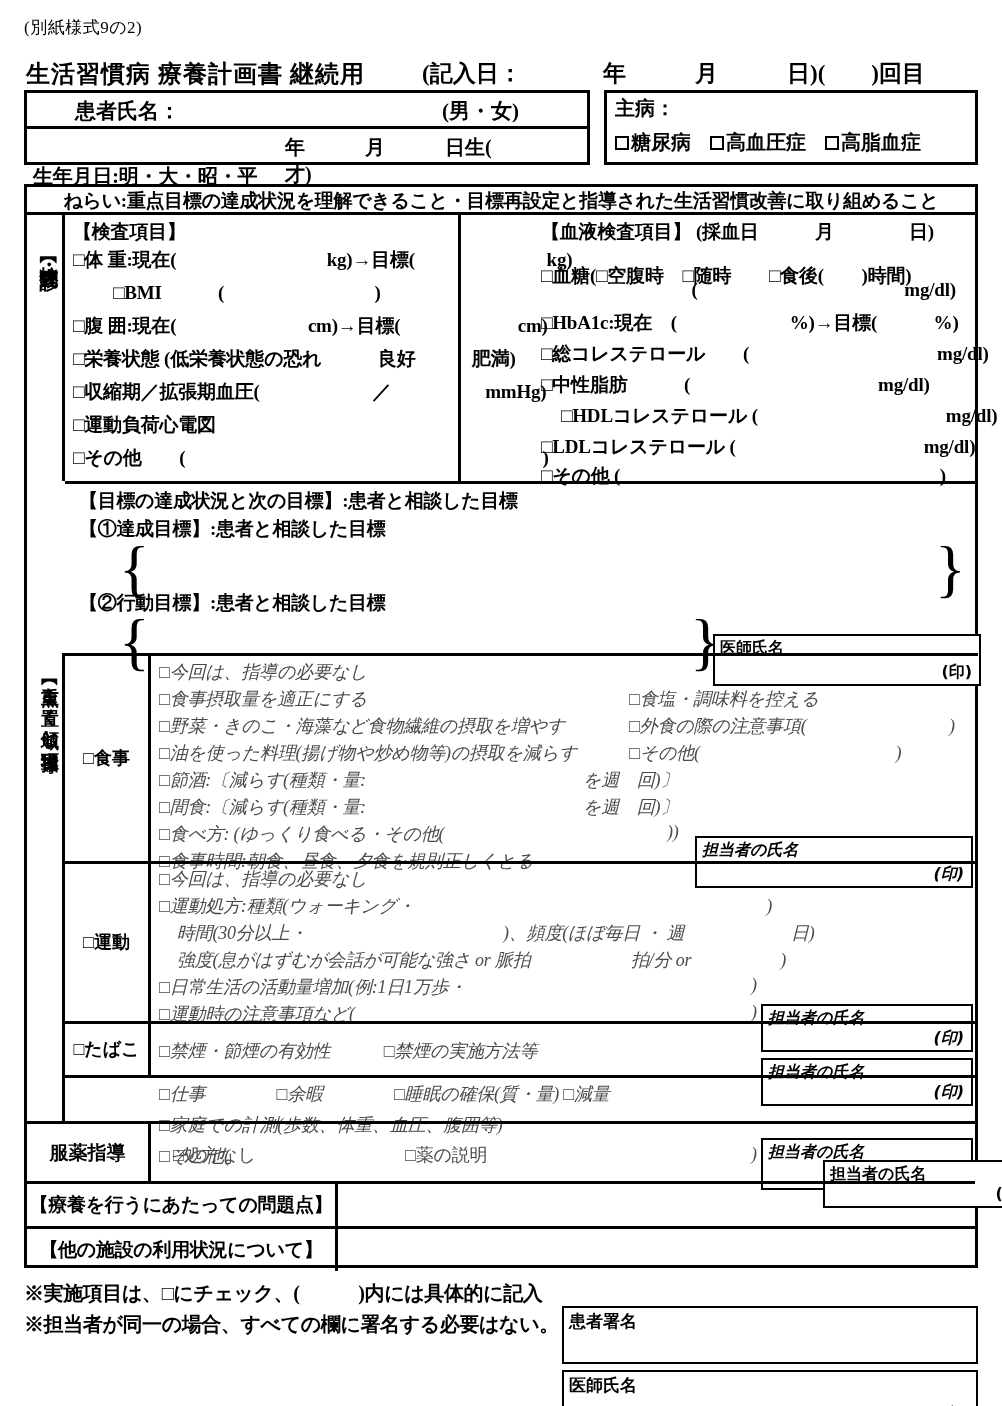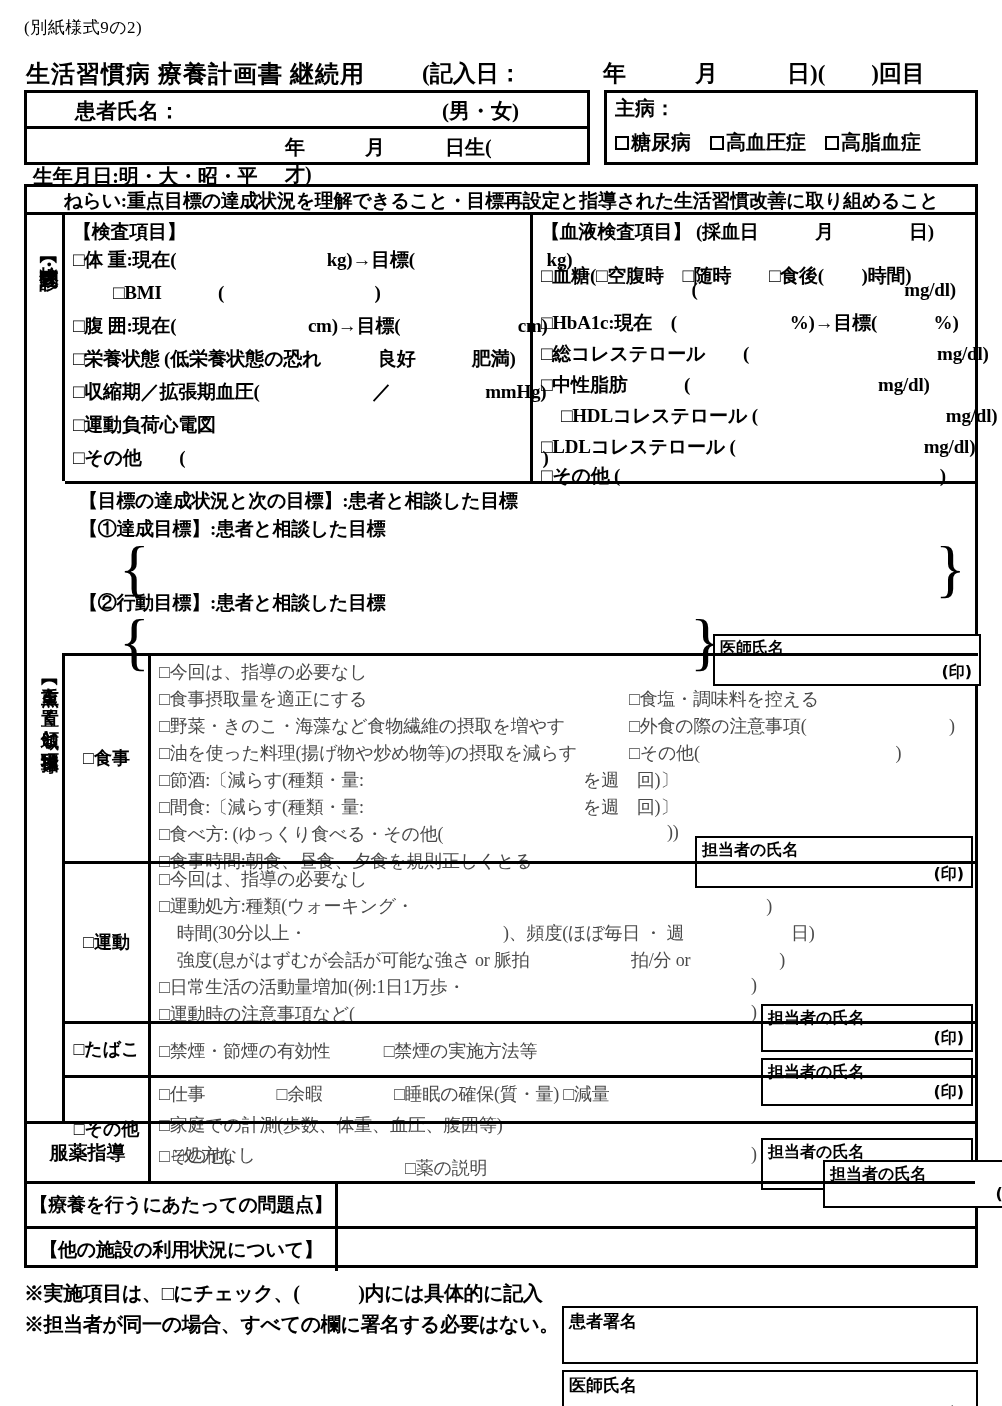--- a/index.html
+++ b/index.html
@@ -72,21 +72,21 @@
     border-right:3px solid #000;box-sizing:border-box;
   }
   .vtext{
     writing-mode:vertical-rl;
     font-size:19px;font-weight:bold;letter-spacing:1px;
     text-align:center;width:100%;
   }
   #vlabel-exam .vtext{margin-top:36px;}
 
   #exam-left{
-    position:absolute;left:38px;top:0;width:468px;height:266px;
+    position:absolute;left:38px;top:0;width:396px;height:266px;
     border-right:3px solid #000;box-sizing:border-box;
   }
   #exam-right{position:absolute;left:506px;top:0;width:445px;height:266px;}
 
   .examline{font-size:19px;font-weight:bold;white-space:nowrap;letter-spacing:-.2px;}
 
   
   #goals-wrap{
     position:absolute;left:38px;top:266px;width:913px;height:172px;
     border-top:3px solid #000;box-sizing:border-box;
@@ -115,21 +115,21 @@
   }
   #vlabel-guide .vtext{margin-top:20px;font-size:18px;letter-spacing:.5px;}
 
   .grow{position:absolute;left:38px;width:913px;box-sizing:border-box;}
   .gcat{
     position:absolute;left:0;top:0;width:86px;height:100%;
     border-right:3px solid #000;box-sizing:border-box;
     display:flex;align-items:center;justify-content:center;
     font-size:18px;font-weight:bold;text-align:center;line-height:1.12;
   }
-  .gbody{position:absolute;left:86px;top:0;right:0;height:100%;}
+  .gbody{position:absolute;left:86px;top:0;right:0;height:100%;font-style:italic;}
   .gline{font-size:18px;white-space:nowrap;color:#4a4a4a;letter-spacing:-.2px;}
 
   
   #med-row{
     position:absolute;left:0;top:934px;width:100%;height:60px;
     border-top:3px solid #000;box-sizing:border-box;
   }
   #med-label{
     position:absolute;left:0;top:0;width:124px;height:100%;
     border-right:3px solid #000;box-sizing:border-box;
@@ -308,41 +308,38 @@
         <div class="gbody">
           <div class="abs gline" style="left:8px;top:15px;">□禁煙・節煙の有効性　　　□禁煙の実施方法等</div>
           <div class="namebox" style="left:610px;top:2px;width:212px;height:48px;">
             <span class="nb-label">担当者の氏名</span>
             <span class="nb-seal">(印)</span>
           </div>
         </div>
       </div>
 
       <div class="grow" style="top:422px;height:106px;border-top:3px solid #000;">
-        <div class="gcat">
-          <span>□その他</span>
-        </div>
         <div class="gbody">
           <div class="abs gline" style="left:8px;top:4px;">□仕事　　　　□余暇　　　　□睡眠の確保(質・量) □減量</div>
           <div class="abs gline" style="left:8px;top:35px;">□家庭での計測(歩数、体重、血圧、腹囲等)</div>
           <div class="abs gline" style="left:8px;top:66px;">□その他(</div>
           <div class="abs gline" style="left:600px;top:66px;">)</div>
           <div class="namebox" style="left:610px;top:28px;width:212px;height:52px;">
             <span class="nb-label">担当者の氏名</span>
             <span class="nb-seal">(印)</span>
           </div>
         </div>
       </div>
     </div>
 
     <div id="med-row">
       <div id="med-label">服薬指導</div>
       <div id="med-body">
         <div class="abs gline" style="left:22px;top:19px;">□処方なし</div>
-        <div class="abs gline" style="left:254px;top:32px;">□薬の説明</div>
+        <div class="abs gline" style="left:254px;top:19px;">□薬の説明</div>
         <div class="namebox" style="left:672px;top:4px;width:212px;height:48px;">
           <span class="nb-label">担当者の氏名</span>
           <span class="nb-seal">(印)</span>
         </div>
       </div>
     </div>
 
     <div class="prow" style="top:994px;">
       <div class="plabel">【療養を行うにあたっての問題点】</div>
       <div class="abs" style="left:311px;top:0;right:0;height:100%;"></div>

